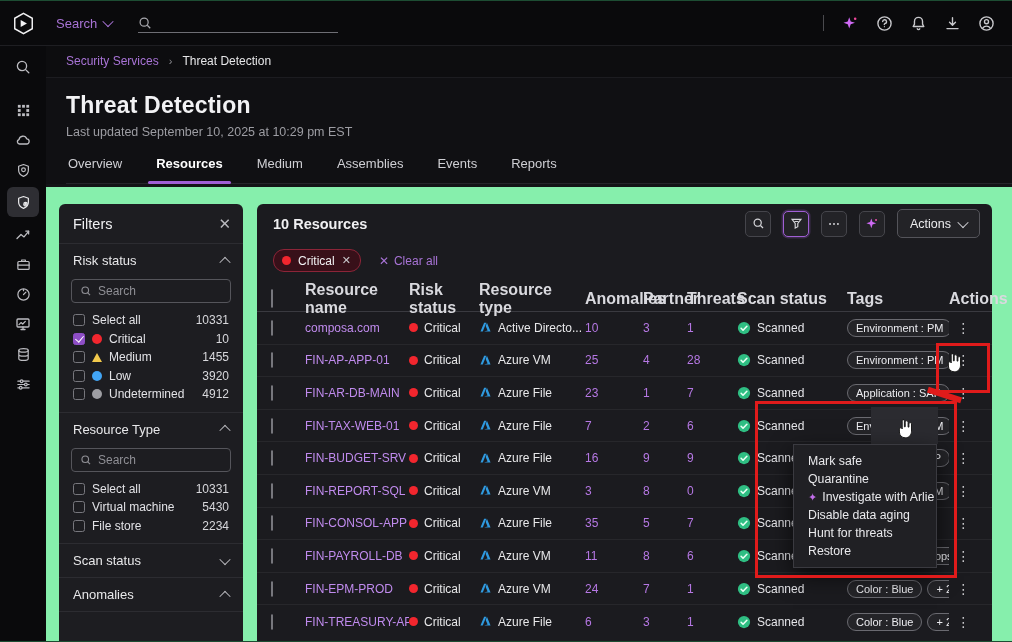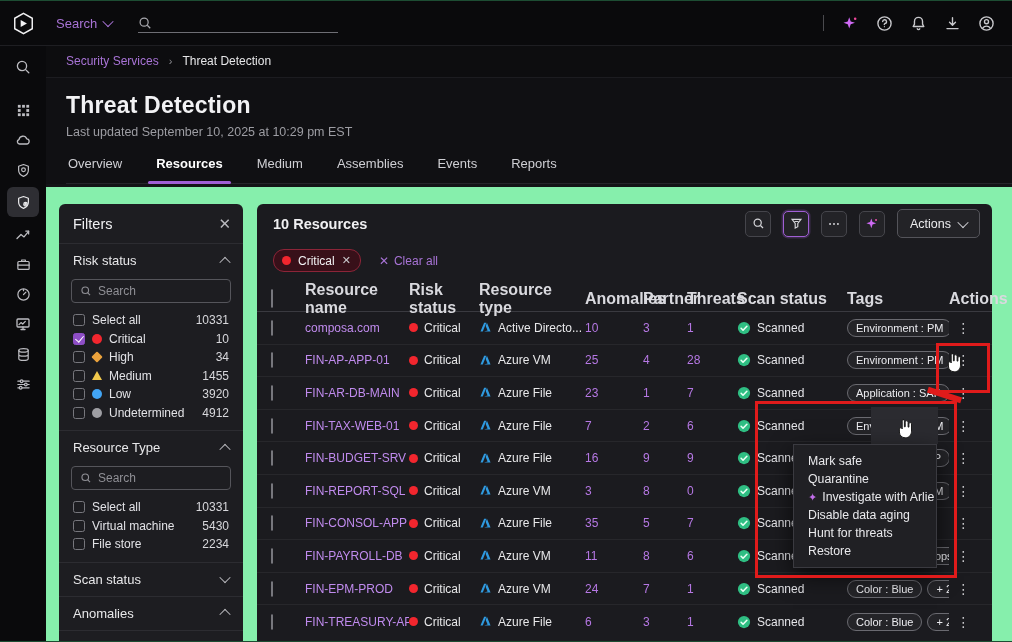--- a/index.html
+++ b/index.html
@@ -303,26 +303,20 @@
         <span class="cnt">10331</span>
                 </div>
                 <div class="fitem">
         <span class="cb checked"></span>
         <span class="ri dot" style="background:#f2262e"></span>
                   <span>Critical</span>
         <span class="cnt">10</span>
                 </div>
                 <div class="fitem">
         <span class="cb"></span>
-        <span class="ri diamond" style="background:#eba23c"></span>
-                  <span>High</span>
-        <span class="cnt">34</span>
-                </div>
-                <div class="fitem">
-        <span class="cb"></span>
         <span class="ri tri"></span>
                   <span>Medium</span>
         <span class="cnt">1455</span>
                 </div>
                 <div class="fitem">
         <span class="cb"></span>
         <span class="ri dot" style="background:#42a5f5"></span>
                   <span>Low</span>
         <span class="cnt">3920</span>
                 </div>

